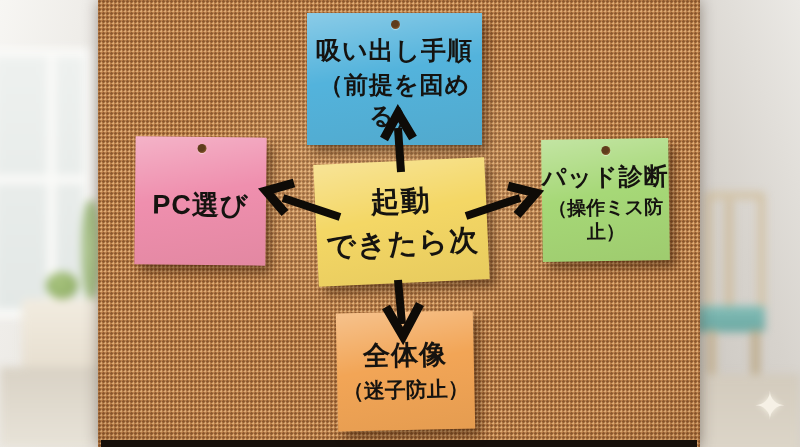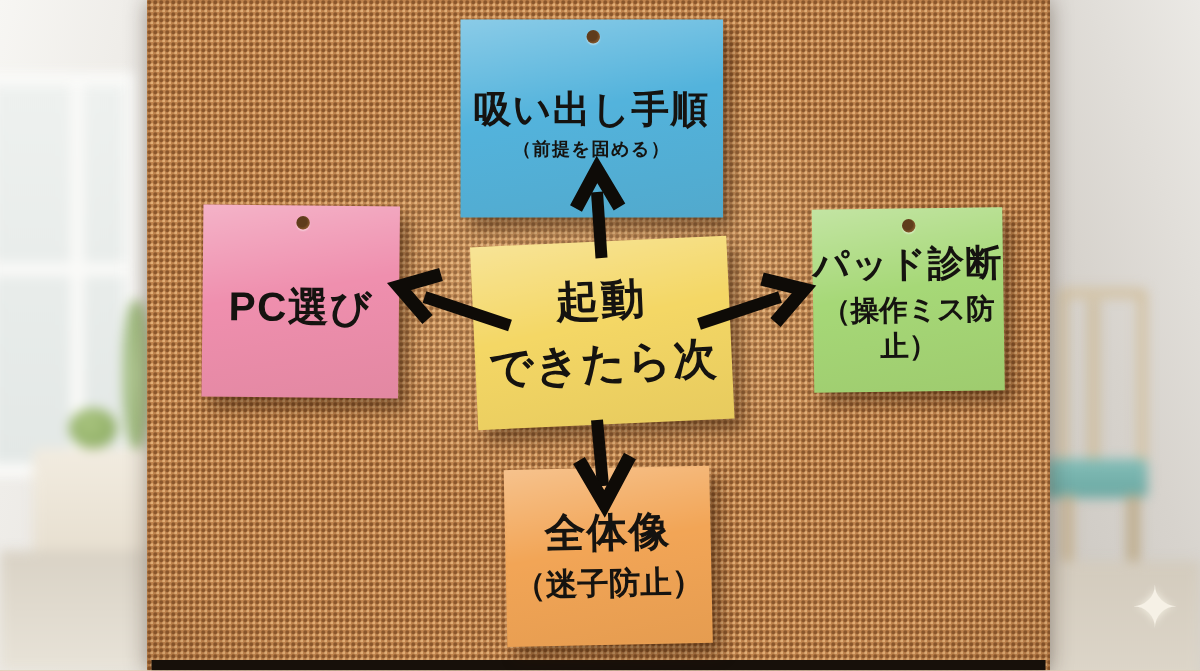--- a/index.html
+++ b/index.html
@@ -63,21 +63,21 @@
   .pinhole{position:absolute;top:7px;left:50%;width:9px;height:9px;margin-left:-4px;border-radius:50%;
     background:radial-gradient(circle at 42% 42%,#5f3c1c 45%,#8a5a2e 72%,rgba(255,245,220,.55) 100%);
     box-shadow:0 1px 1px rgba(255,255,255,.45);}
   .note-top{left:307px;top:13px;width:175px;height:124px;padding-top:8px;}
   .note-left{left:135px;top:137px;width:131px;height:120px;padding-top:8px;transform:rotate(.6deg);}
   .note-right{left:542px;top:139px;width:127px;height:114px;padding-top:8px;transform:rotate(-.8deg);}
   .note-center{left:316px;top:161px;width:171px;height:122px;transform:rotate(-2.6deg);}
   .note-bottom{left:337px;top:312px;width:137px;height:118px;transform:rotate(-1.2deg);}
   .title{line-height:1.2;position:relative;}
   .subtitle{line-height:1.3;position:relative;margin-top:4px;}
-  .note-top .title{font-size:25px;}   .note-top .subtitle{font-size:12px;}
+  .note-top .title{font-size:25px;}   .note-top .subtitle{font-size:24px;}
   .note-left .title{font-size:27px;}  .note-left .subtitle{font-size:22px;}
   .note-right .title{font-size:24px;} .note-right .subtitle{font-size:19px;letter-spacing:0;}
   .note-bottom .title{font-size:27px;}.note-bottom .subtitle{font-size:21px;letter-spacing:0;}
   .note-center .line{font-size:29px;line-height:1.45;position:relative;}
   
   .arrows{position:absolute;left:0;top:0;width:800px;height:447px;z-index:4;pointer-events:none;}
   .arrows polyline,.arrows line{fill:none;stroke-linecap:butt;stroke-linejoin:miter;}
 </style>
 </head>
 <body>

